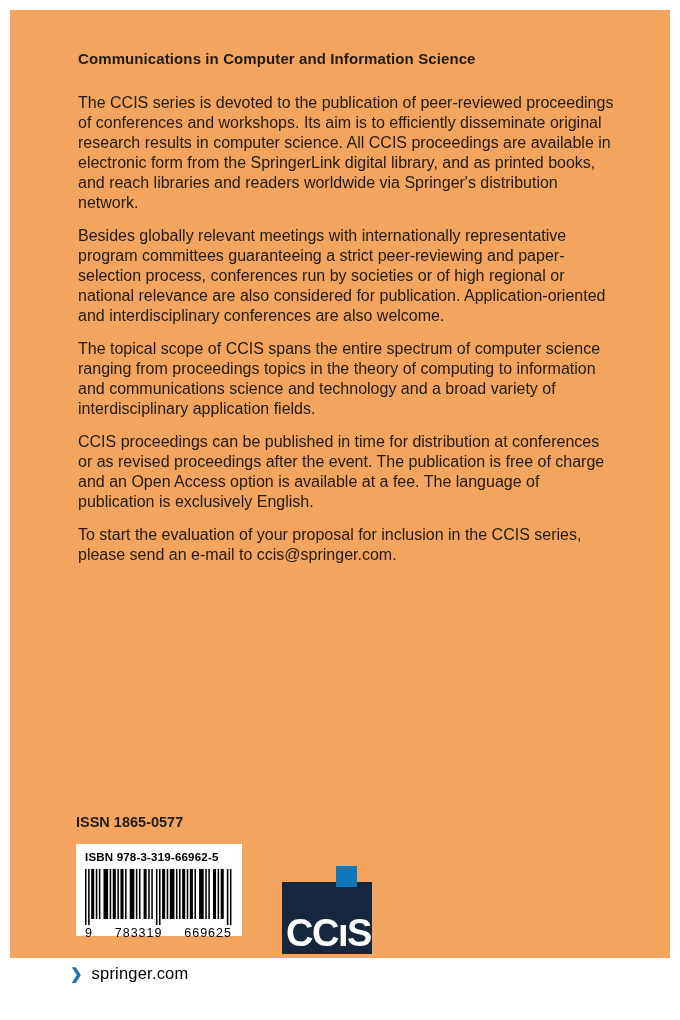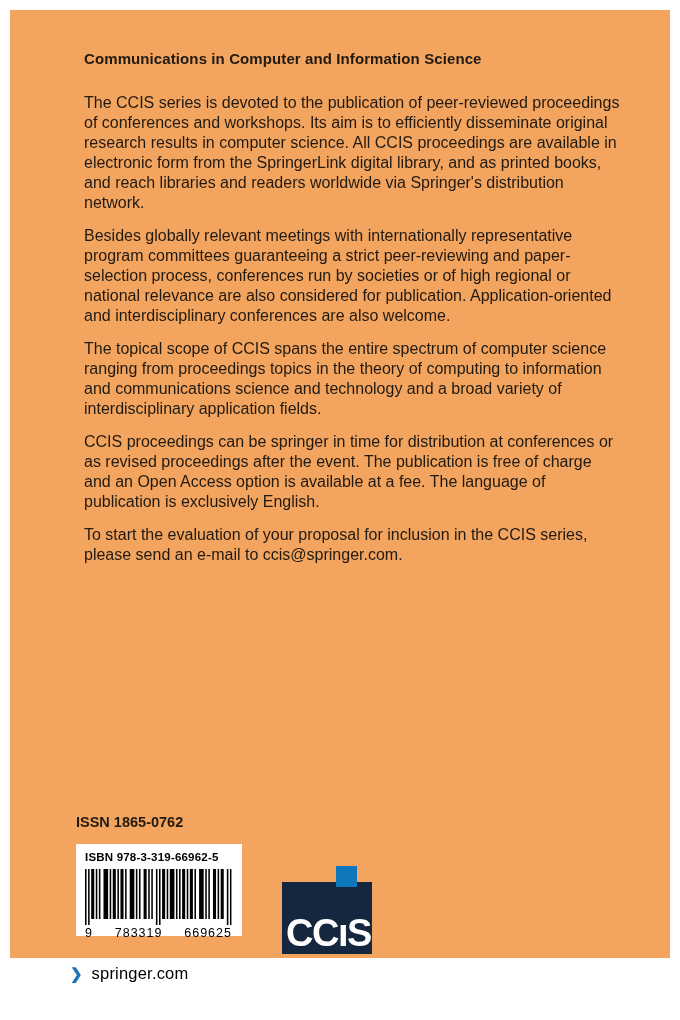--- a/index.html
+++ b/index.html
@@ -11,21 +11,21 @@
     overflow: hidden;
   }
   .panel {
     position: absolute;
     left: 10px; top: 10px;
     width: 660px; height: 948px;
     background: #f3a55f;
   }
   .content {
     position: absolute;
-    left: 74px; top: 40px;
+    left: 68px; top: 40px;
     width: 536px;
     color: #201a12;
   }
   .series-title {
     font-size: 15px;
     font-weight: bold;
     margin: 0 0 26px 0;
     letter-spacing: 0.1px;
   }
   .para {
@@ -116,25 +116,25 @@
 </head>
 <body>
 
 <div class="panel">
 
   <div class="content">
     <h1 class="series-title">Communications in Computer and Information Science</h1>
     <p class="para">The CCIS series is devoted to the publication of peer-reviewed proceedings of conferences and workshops. Its aim is to efficiently disseminate original research results in computer science. All CCIS proceedings are available in electronic form from the SpringerLink digital library, and as printed books, and reach libraries and readers worldwide via Springer's distribution network.</p>
     <p class="para">Besides globally relevant meetings with internationally representative program committees guaranteeing a strict peer-reviewing and paper-selection process, conferences run by societies or of high regional or national relevance are also considered for publication. Application-oriented and interdisciplinary conferences are also welcome.</p>
     <p class="para">The topical scope of CCIS spans the entire spectrum of computer science ranging from proceedings topics in the theory of computing to information and communications science and technology and a broad variety of interdisciplinary application fields.</p>
-    <p class="para">CCIS proceedings can be springer in time for distribution at conferences or as revised proceedings after the event. The publication is free of charge and an Open Access option is available at a fee. The language of publication is exclusively English.</p>
+    <p class="para">CCIS proceedings can be published in time for distribution at conferences or as revised proceedings after the event. The publication is free of charge and an Open Access option is available at a fee. The language of publication is exclusively English.</p>
     <p class="para">To start the evaluation of your proposal for inclusion in the CCIS series, please send an e-mail to ccis@springer.com.</p>
   </div>
 
-  <div class="issn">ISSN 1865-0762</div>
+  <div class="issn">ISSN 1865-0577</div>
 
   <div class="isbn-box">
     <div class="isbn-label">ISBN 978-3-319-66962-5</div>
     <svg class="barcode-svg" viewBox="0 0 96 56" preserveAspectRatio="none" xmlns="http://www.w3.org/2000/svg">
       <g fill="#000000">
         <rect x="0" y="0" width="1" height="56"></rect>
           <rect x="2" y="0" width="1" height="56"></rect>
         <rect x="4" y="0" width="2" height="50"></rect>
           <rect x="7" y="0" width="1" height="50"></rect>
         <rect x="9" y="0" width="1" height="50"></rect>

